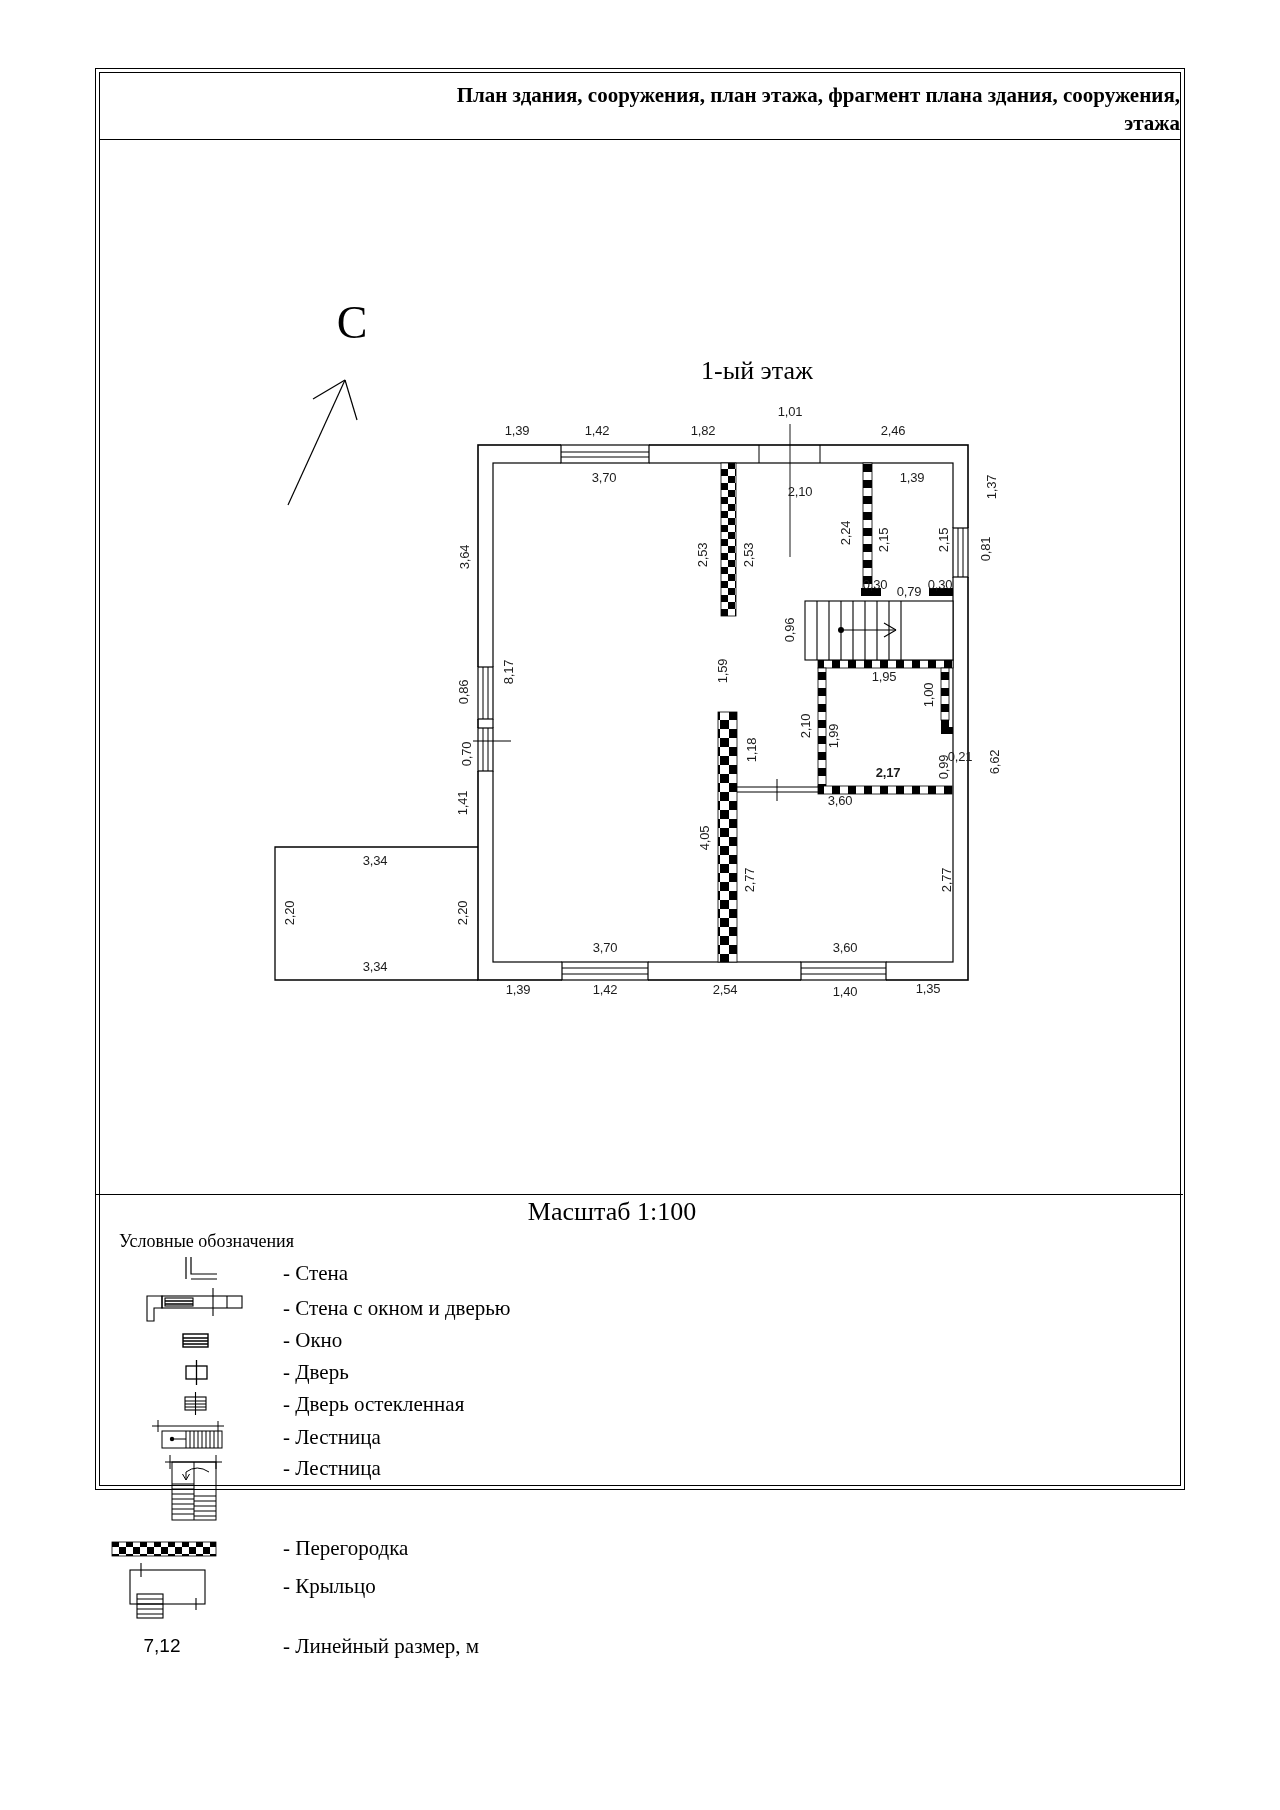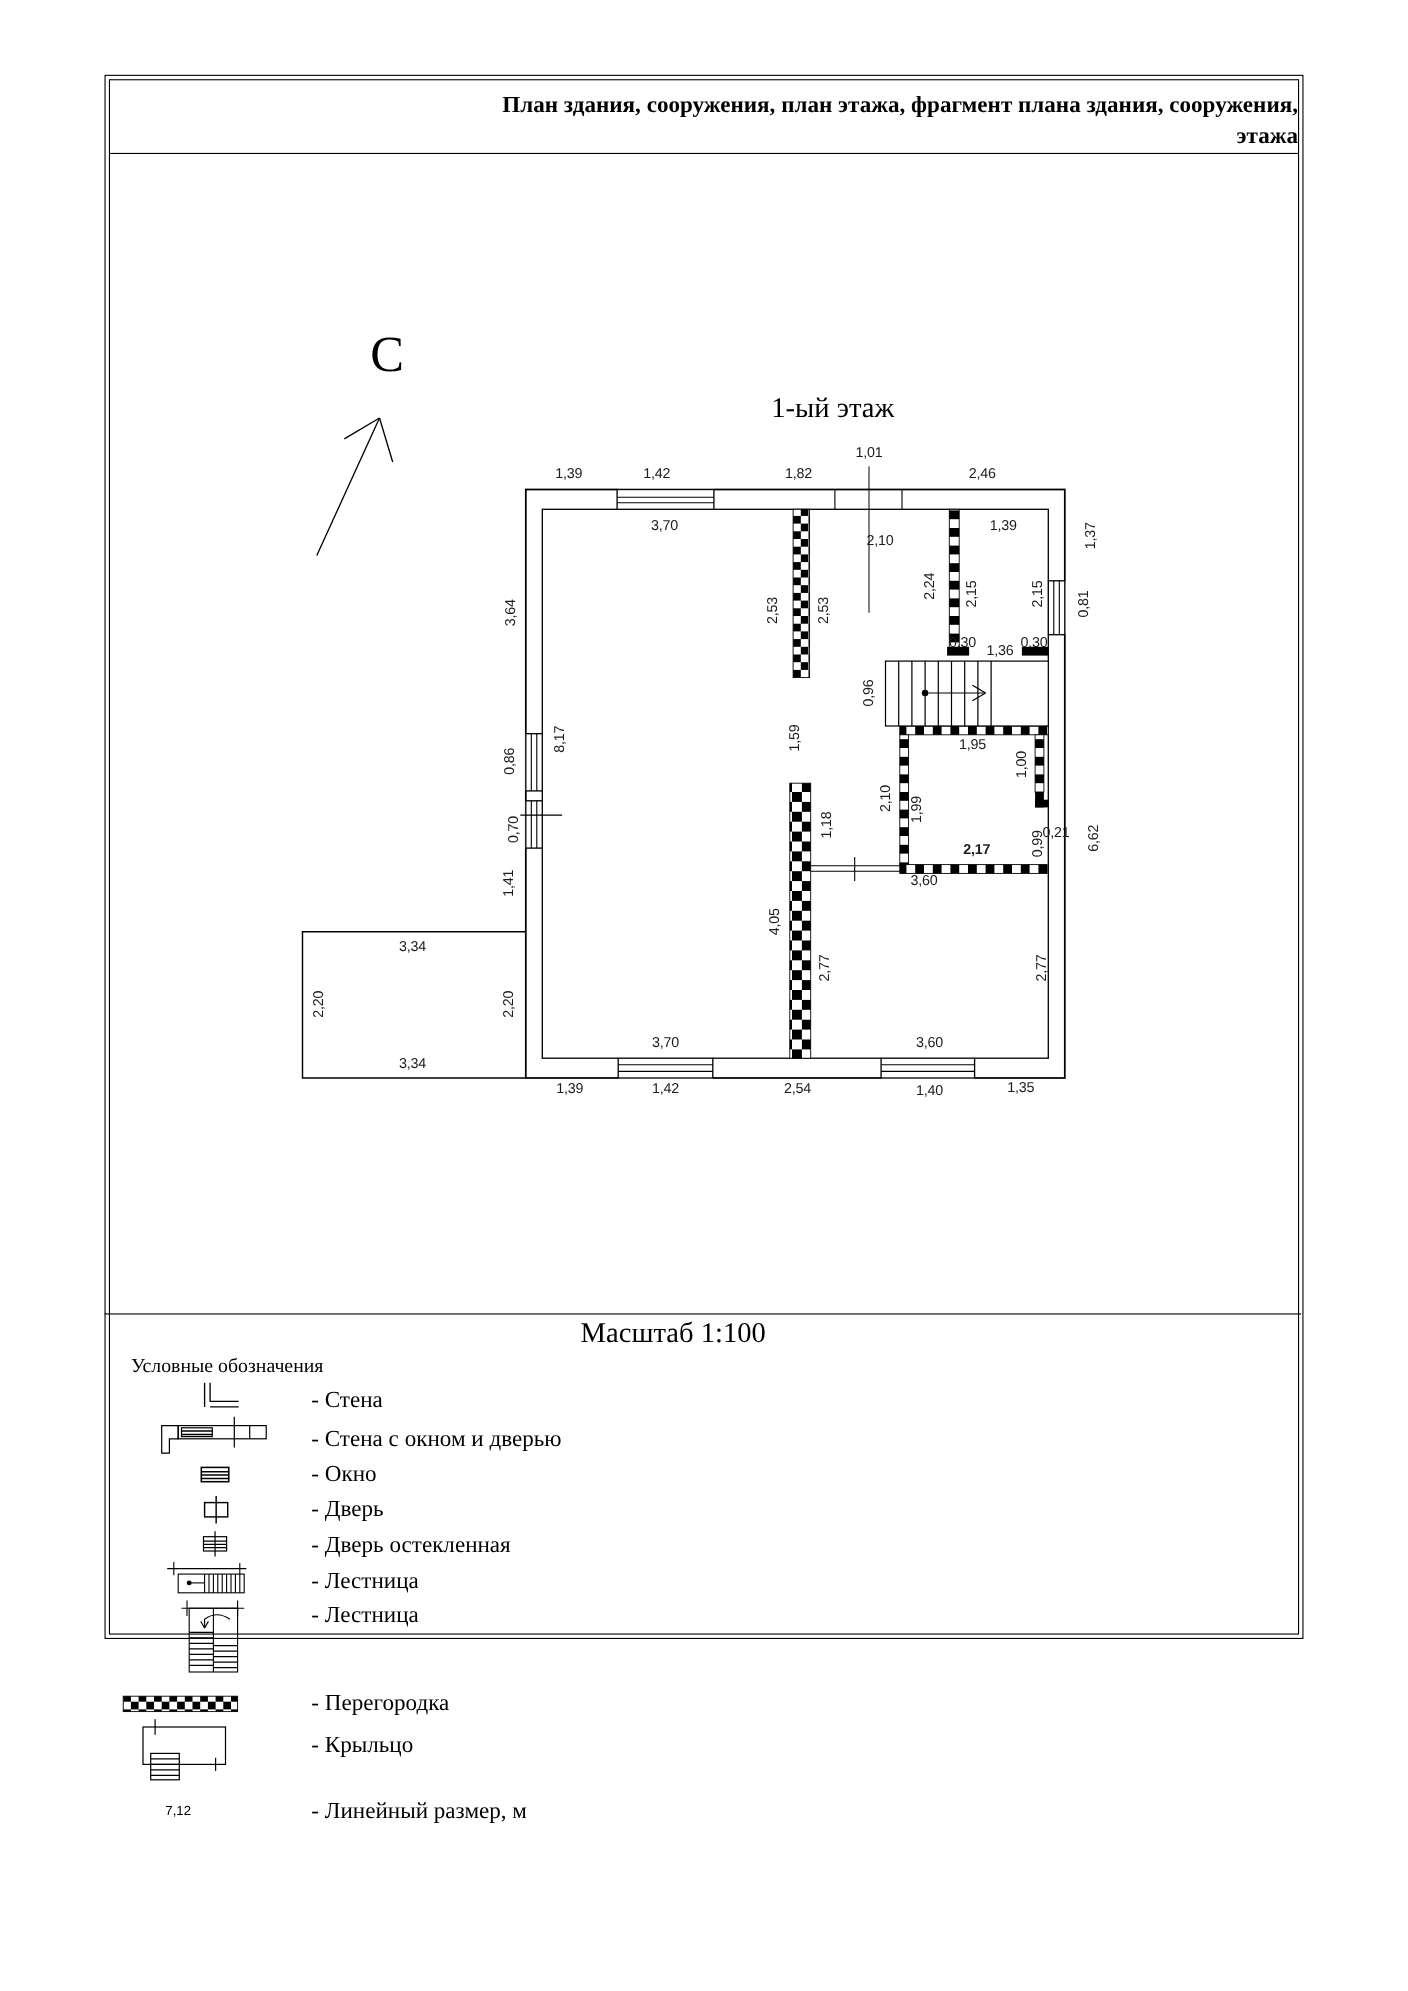--- a/index.html
+++ b/index.html
@@ -10,21 +10,21 @@
   .title-line.first{margin-top:8px;}
   svg.drawing{position:absolute;left:0;top:0;width:1280px;height:1810px;pointer-events:none;}
   .north-letter{position:absolute;transform:translate(-50%,-50%);font-size:46px;font-family:"Liberation Serif",serif;}
   .floor-title{position:absolute;transform:translate(-50%,-50%);font-size:26px;font-family:"Liberation Serif",serif;white-space:nowrap;}
   .dim{position:absolute;transform:translate(-50%,-50%);font-family:"Liberation Sans",sans-serif;font-size:13px;letter-spacing:-0.2px;color:#1c1c1c;white-space:nowrap;}
   .dim.v{transform:translate(-50%,-50%) rotate(-90deg);}
   .sep-line{position:absolute;left:95px;top:1194px;width:1088px;border-top:1.5px solid #000;height:0;}
   .scale-text{position:absolute;left:612px;top:1212px;transform:translate(-50%,-50%);font-size:26px;font-family:"Liberation Serif",serif;white-space:nowrap;}
   .legend-heading{position:absolute;left:119px;top:1231px;font-size:18px;font-family:"Liberation Serif",serif;white-space:nowrap;}
   .legend-label{position:absolute;left:283px;transform:translateY(-50%);font-size:21px;font-family:"Liberation Serif",serif;white-space:nowrap;}
-  .legend-sample{position:absolute;left:162px;top:1646px;transform:translate(-50%,-50%);font-family:"Liberation Sans",sans-serif;font-size:12px;}
+  .legend-sample{position:absolute;left:162px;top:1646px;transform:translate(-50%,-50%);font-family:"Liberation Sans",sans-serif;font-size:19px;}
 </style>
 </head>
 <body>
 
 <div class="frame">
   <div class="title-block">
     <div class="title-line first">План здания, сооружения, план этажа, фрагмент плана здания, сооружения,</div>
     <div class="title-line">этажа</div>
   </div>
 </div>
@@ -184,28 +184,28 @@
     <path d="M196 1598 V1610"></path>
   </g>
 </svg>
 
 <div class="north-letter" style="left:352px;top:322px;">С</div>
 <div class="floor-title" style="left:757px;top:371px;">1-ый этаж</div>
 
 <div>
     <div class="dim" style="left: 517px; top: 430px;">1,39</div>
     <div class="dim" style="left: 597px; top: 430px;">1,42</div>
-    <div class="dim" style="left: 703px; top: 430px; margin-left: 23px;">1,82</div>
+    <div class="dim" style="left: 703px; top: 430px;">1,82</div>
     <div class="dim" style="left: 790px; top: 411px;">1,01</div>
     <div class="dim" style="left: 893px; top: 430px;">2,46</div>
     <div class="dim" style="left: 604px; top: 477px;">3,70</div>
     <div class="dim" style="left: 800px; top: 491px;">2,10</div>
     <div class="dim" style="left: 912px; top: 477px;">1,39</div>
     <div class="dim" style="left: 875px; top: 584px;">0,30</div>
-    <div class="dim" style="left: 909px; top: 591px;">1,36</div>
+    <div class="dim" style="left: 909px; top: 591px;">0,79</div>
     <div class="dim" style="left: 940px; top: 584px;">0,30</div>
     <div class="dim" style="left: 884px; top: 676px;">1,95</div>
     <div class="dim" style="left: 888px; top: 772px; font-weight: bold;">2,17</div>
     <div class="dim" style="left: 938px; top: 756px; padding-left: 44px;">0,21</div>
     <div class="dim" style="left: 840px; top: 800px;">3,60</div>
     <div class="dim" style="left: 845px; top: 947px;">3,60</div>
     <div class="dim" style="left: 605px; top: 947px;">3,70</div>
     <div class="dim" style="left: 375px; top: 860px;">3,34</div>
     <div class="dim" style="left: 375px; top: 966px;">3,34</div>
     <div class="dim" style="left: 518px; top: 989px;">1,39</div>

